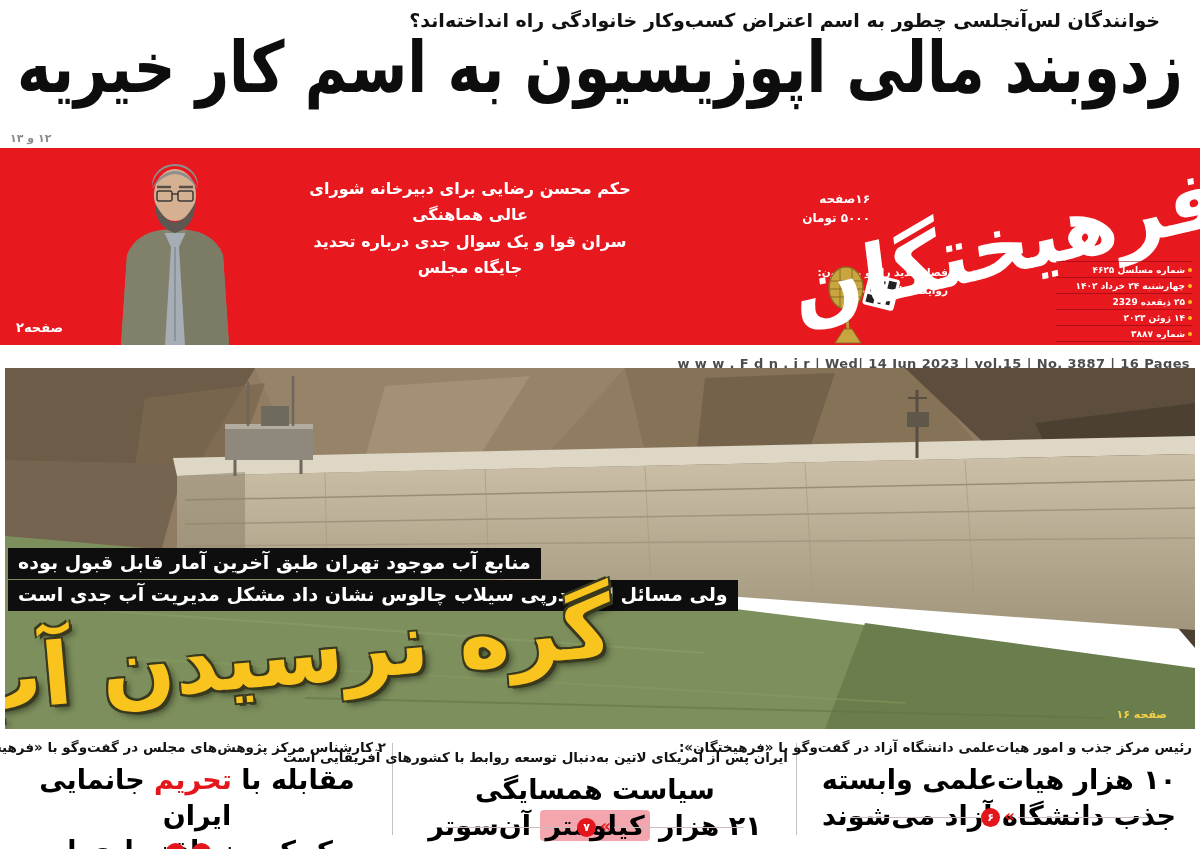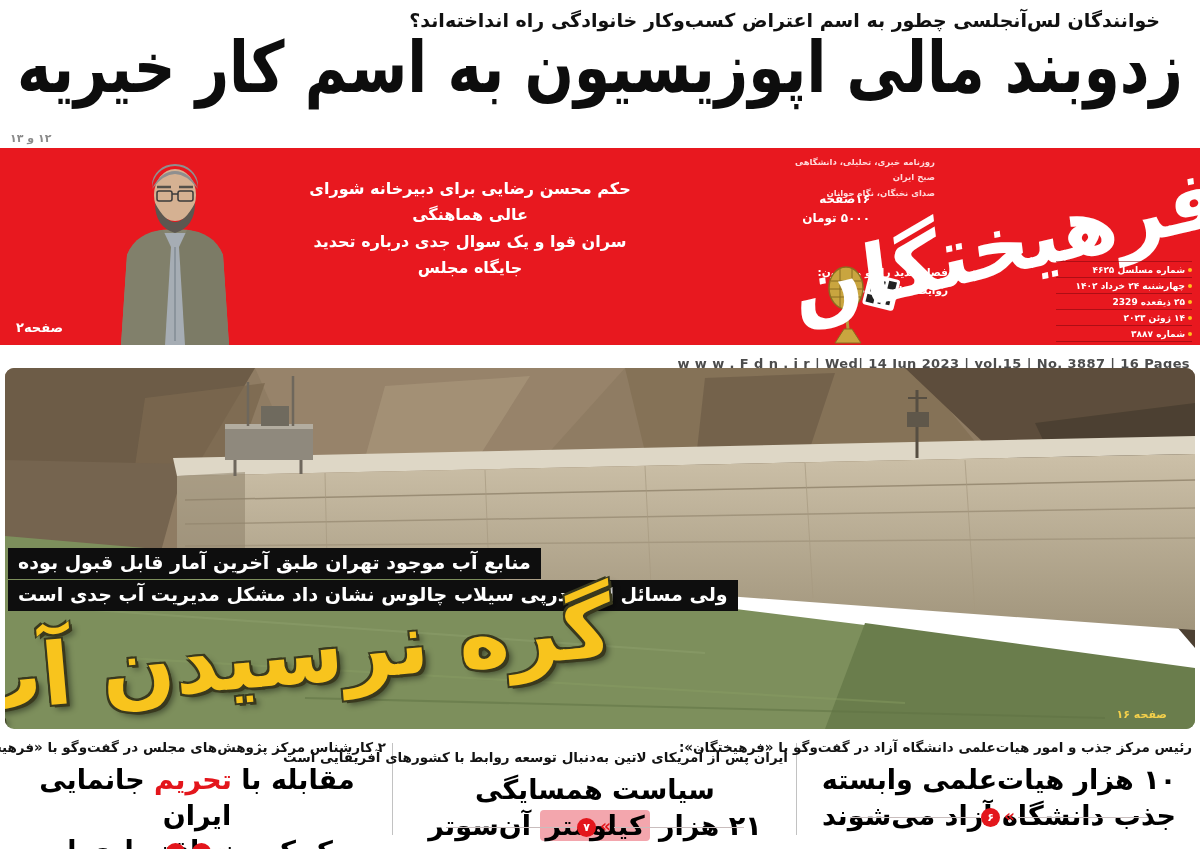--- a/index.html
+++ b/index.html
@@ -28,21 +28,21 @@
   .dates { position:absolute; right:8px; bottom:3px; width:136px; direction:rtl; border-top:1px solid rgba(125,8,12,.55); }
   .date-row { display:flex; align-items:center; gap:3px; font-size:9px; color:#fff; font-weight:bold; padding:2.5px 0;
     border-bottom:1px solid rgba(125,8,12,.55); }
   .date-dot { width:4px; height:4px; border-radius:50%; background:#ffc01a; flex:none; }
 
   
   .info-bar { position:absolute; top:345px; left:0; width:1200px; height:23px; background:#fff;margin-top:8px; }
   .info-text { position:absolute; right:10px; top:3px; font-size:13px; font-weight:bold; color:#4c4c4c; letter-spacing:.4px; direction:ltr; }
 
   
-  .photo { position:absolute; top:368px; left:5px; width:1190px; height:361px; overflow:hidden;border-radius:9px; }
+  .photo { position:absolute; top:368px; left:5px; width:1190px; height:361px; overflow:hidden; }
   .photo svg.scene { position:absolute; inset:0; }
   .caption { position:absolute; left:3px; top:180px; display:flex; flex-direction:column; align-items:flex-start; }
   .caption-line { background:#0e0e0e; color:#fff; font-size:19px; font-weight:bold; padding:3px 10px 6px; direction:rtl; white-space:nowrap; margin-bottom:1px; }
   .photo-headline { position:absolute; left:8px; top:234px; width:600px; text-align:center; font-size:86px; font-weight:bold;
     color:#f8c41d; direction:rtl; white-space:nowrap; transform:rotate(-5deg); letter-spacing:-2px;
     text-shadow:3px 3px 0 #39391e, -2px -2px 0 #39391e, 2px -2px 0 #39391e, -2px 2px 0 #39391e, 5px 5px 6px rgba(0,0,0,.45); }
   .photo-page { position:absolute; right:28px; bottom:8px; color:#f4d04b; font-size:11px; font-weight:bold; direction:rtl; }
 
   
   .bottom { position:absolute; top:729px; left:0; width:1200px; height:120px; background:#fff; }
@@ -87,24 +87,20 @@
       <line x1="94" y1="36" x2="108" y2="36" stroke="#55504a" stroke-width="2.5"></line>
     </svg>
 
     <div class="page2">صفحه۲</div>
 
     <div class="lead">
       <div class="lead-sub">حکم محسن رضایی برای دبیرخانه شورای عالی هماهنگی</div>
       <div class="lead-sub">سران قوا و یک سوال جدی درباره تحدید جایگاه مجلس</div>
     </div>
 
-    <div class="tagline">
-      <div>روزنامه خبری، تحلیلی، دانشگاهی صبح ایران</div>
-      <div>صدای نخبگان، نگاه جوانان</div>
-    </div>
 
     <div class="price-block">
       <div>۱۶صفحه</div>
       <div>۵۰۰۰ تومان</div>
     </div>
 
     <div class="promo">
       <div>فصل جدید رادیو مضمون:</div>
       <div>روایت سال‌های جنگ</div>
     </div>

